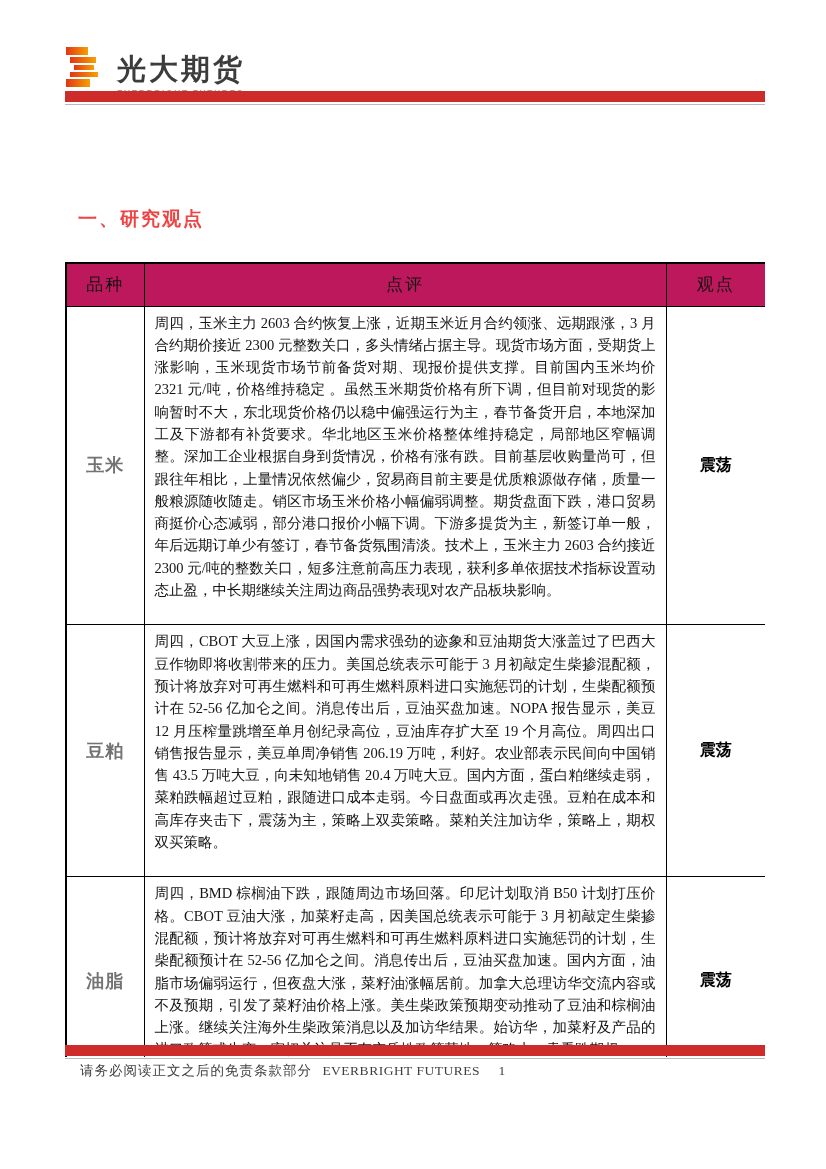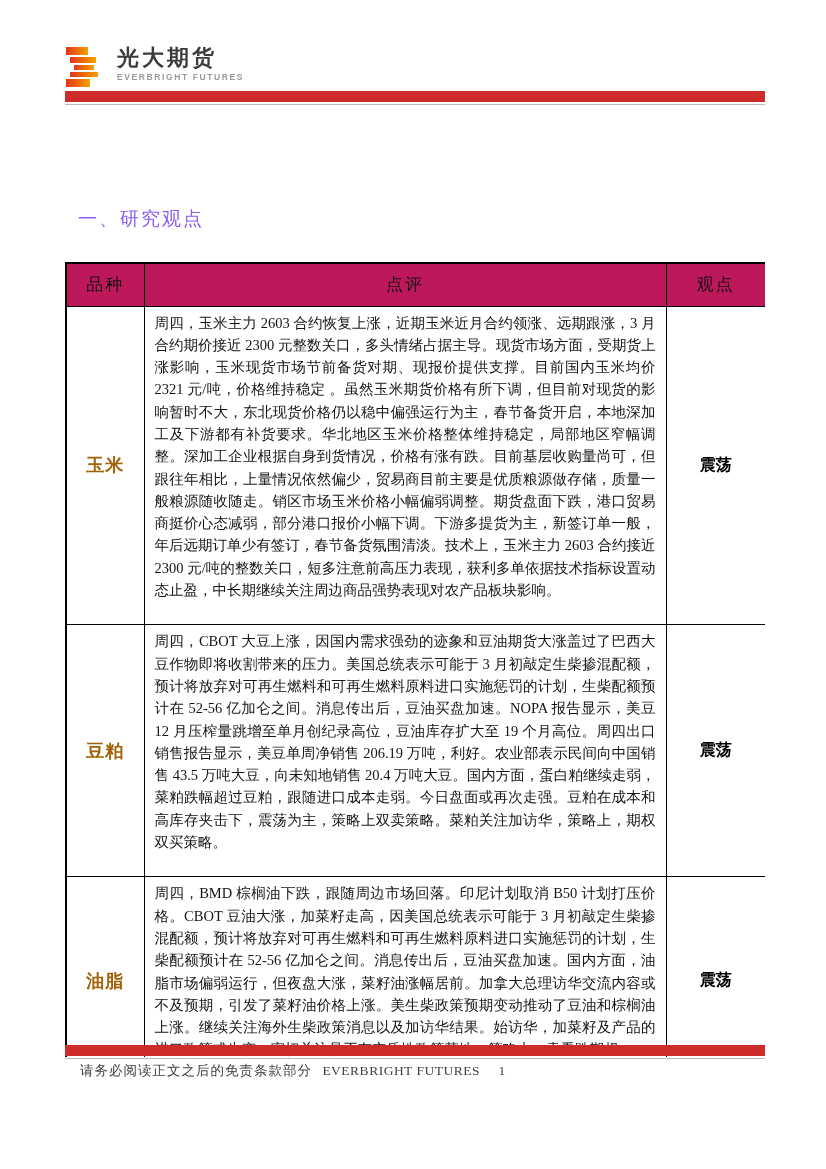--- a/index.html
+++ b/index.html
@@ -17,22 +17,22 @@
 
   
   .logo-block {
     position: absolute;
     left: 65px; top: 46px;
     display: flex; align-items: flex-start; gap: 10px;
   }
   .logo-mark { width: 42px; height: 42px; display: block; }
   .logo-text-cn {
     font-family: "Liberation Sans", "DejaVu Sans", sans-serif;
-    font-size: 22px; font-weight: bold; color: #3c3c3c;
-    letter-spacing: 3px; line-height: 1.1; 
+    font-size: 29px; font-weight: bold; color: #3c3c3c;
+    letter-spacing: 3px; line-height: 1.1; margin-top: 8px;
   }
   .logo-text-en {
     font-family: "Liberation Sans", "DejaVu Sans", sans-serif;
     font-size: 8.5px; font-weight: bold; color: #9a9a9a;
     letter-spacing: 1.6px; margin-top: 2px;
   }
   .top-red-bar {
     position: absolute;
     left: 65px; top: 91px;
     width: 700px; height: 11px;
@@ -50,22 +50,22 @@
     position: absolute;
     left: 0; top: 120px; width: 826px;
     text-align: center;
     font-size: 30px; font-weight: bold;
     letter-spacing: 1px;
     color: #000000;
   }
   .section-heading {
     position: absolute;
     left: 78px; top: 206px;
-    font-size: 19px; font-weight: normal;
-    color: #8b5cf6;
+    font-size: 19px; font-weight: bold;
+    color: #ef4444;
     letter-spacing: 2px;
   }
 
   
   .table-clip {
     position: absolute;
     left: 65px; top: 262px;
     width: 700px; height: 795px;
     overflow: hidden;
   }
@@ -87,21 +87,21 @@
     height: 43px;
     font-size: 17px;
     font-weight: normal;
     text-align: center;
     letter-spacing: 2px;
   }
   td.variety-cell {
     text-align: center;
     font-size: 18px;
     font-weight: bold;
-    color: #a16207;
+    color: #737373;
     letter-spacing: 1px;
   }
   td.comment-cell {
     padding: 5px 10px 23px 10px;
     font-size: 14.5px;
     line-height: 22.3px;
     text-align: justify;
     color: #141414;
   }
   td.view-cell {

